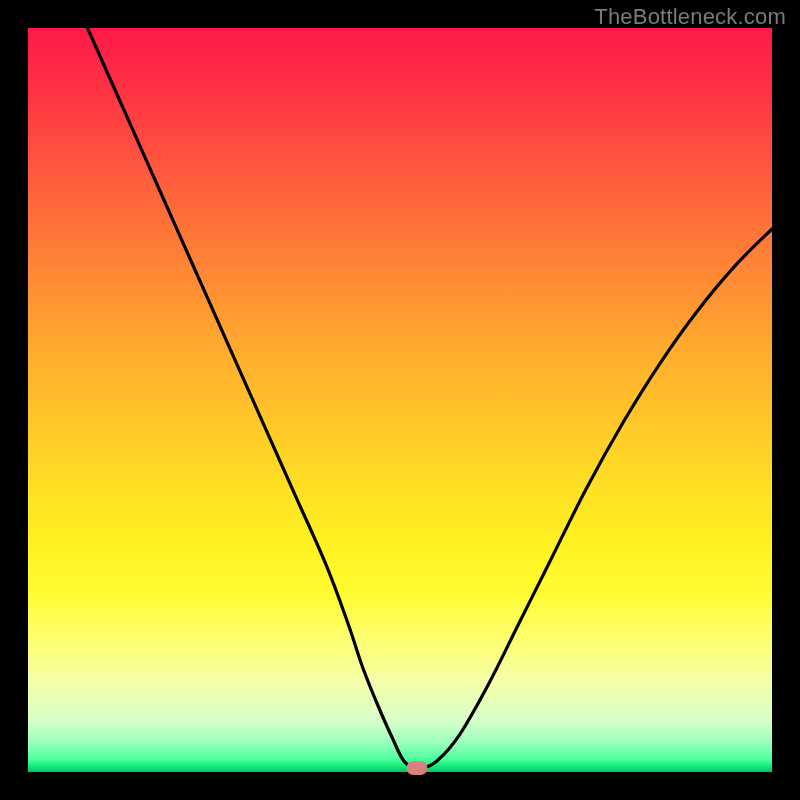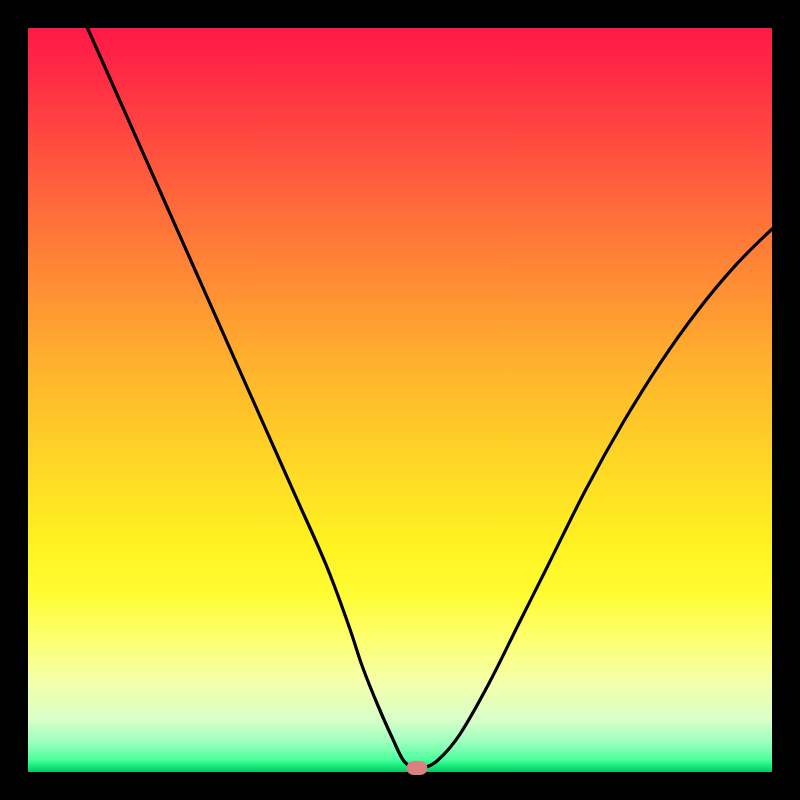--- a/index.html
+++ b/index.html
@@ -69,20 +69,21 @@
     border-radius: 7px / 7px;
     background: #d98180;
     transform: translate(-50%, -50%);
   }
 </style>
 </head>
 <body>
 
 <div class="frame">
 
+  <div class="watermark">TheBottleneck.com</div>
 
   <div class="plot">
 
     <svg class="curve" viewBox="0 0 744 744" preserveAspectRatio="none">
       <path d="M 59.5 0.0 C 64.9 12.1, 78.6 42.9, 89.3 67.0 C 100.0 91.1, 108.3 109.8, 119.0 133.9 C 129.8 158.0, 138.1 176.8, 148.8 200.9 C 159.5 225.0, 167.8 243.7, 178.6 267.8 C 189.3 291.9, 197.6 310.7, 208.3 334.8 C 219.0 358.9, 227.4 377.7, 238.1 401.8 C 248.8 425.9, 257.1 444.6, 267.8 468.7 C 278.6 492.8, 288.2 512.9, 297.6 535.7 C 307.0 558.4, 313.2 576.5, 319.9 595.2 C 326.6 613.9, 329.4 625.1, 334.8 639.8 C 340.2 654.6, 344.3 664.3, 349.7 677.0 C 355.0 689.8, 359.9 700.5, 364.6 710.5 C 369.2 720.6, 371.7 727.5, 375.7 732.8 C 379.7 738.2, 383.5 738.9, 386.9 740.3 C 390.2 741.6, 390.3 741.6, 394.3 740.3 C 398.3 738.9, 402.5 738.9, 409.2 732.8 C 415.9 726.8, 422.1 720.9, 431.5 706.8 C 440.9 692.7, 450.6 674.8, 461.3 654.7 C 472.0 634.6, 480.3 616.6, 491.0 595.2 C 501.8 573.8, 508.7 559.8, 520.8 535.7 C 532.9 511.6, 544.6 486.7, 558.0 461.3 C 571.4 435.8, 581.8 417.1, 595.2 394.3 C 608.6 371.6, 619.0 354.9, 632.4 334.8 C 645.8 314.7, 656.2 300.1, 669.6 282.7 C 683.0 265.3, 693.4 252.8, 706.8 238.1 C 720.2 223.3, 737.3 207.6, 744.0 200.9" fill="none" stroke="#000000" stroke-width="3.2" stroke-linecap="round" stroke-linejoin="round"></path>
     </svg>
 
     <div class="marker" style="left: 389.112px; top: 740.28px; background: rgb(217, 129, 128);"></div>
 
   </div>

